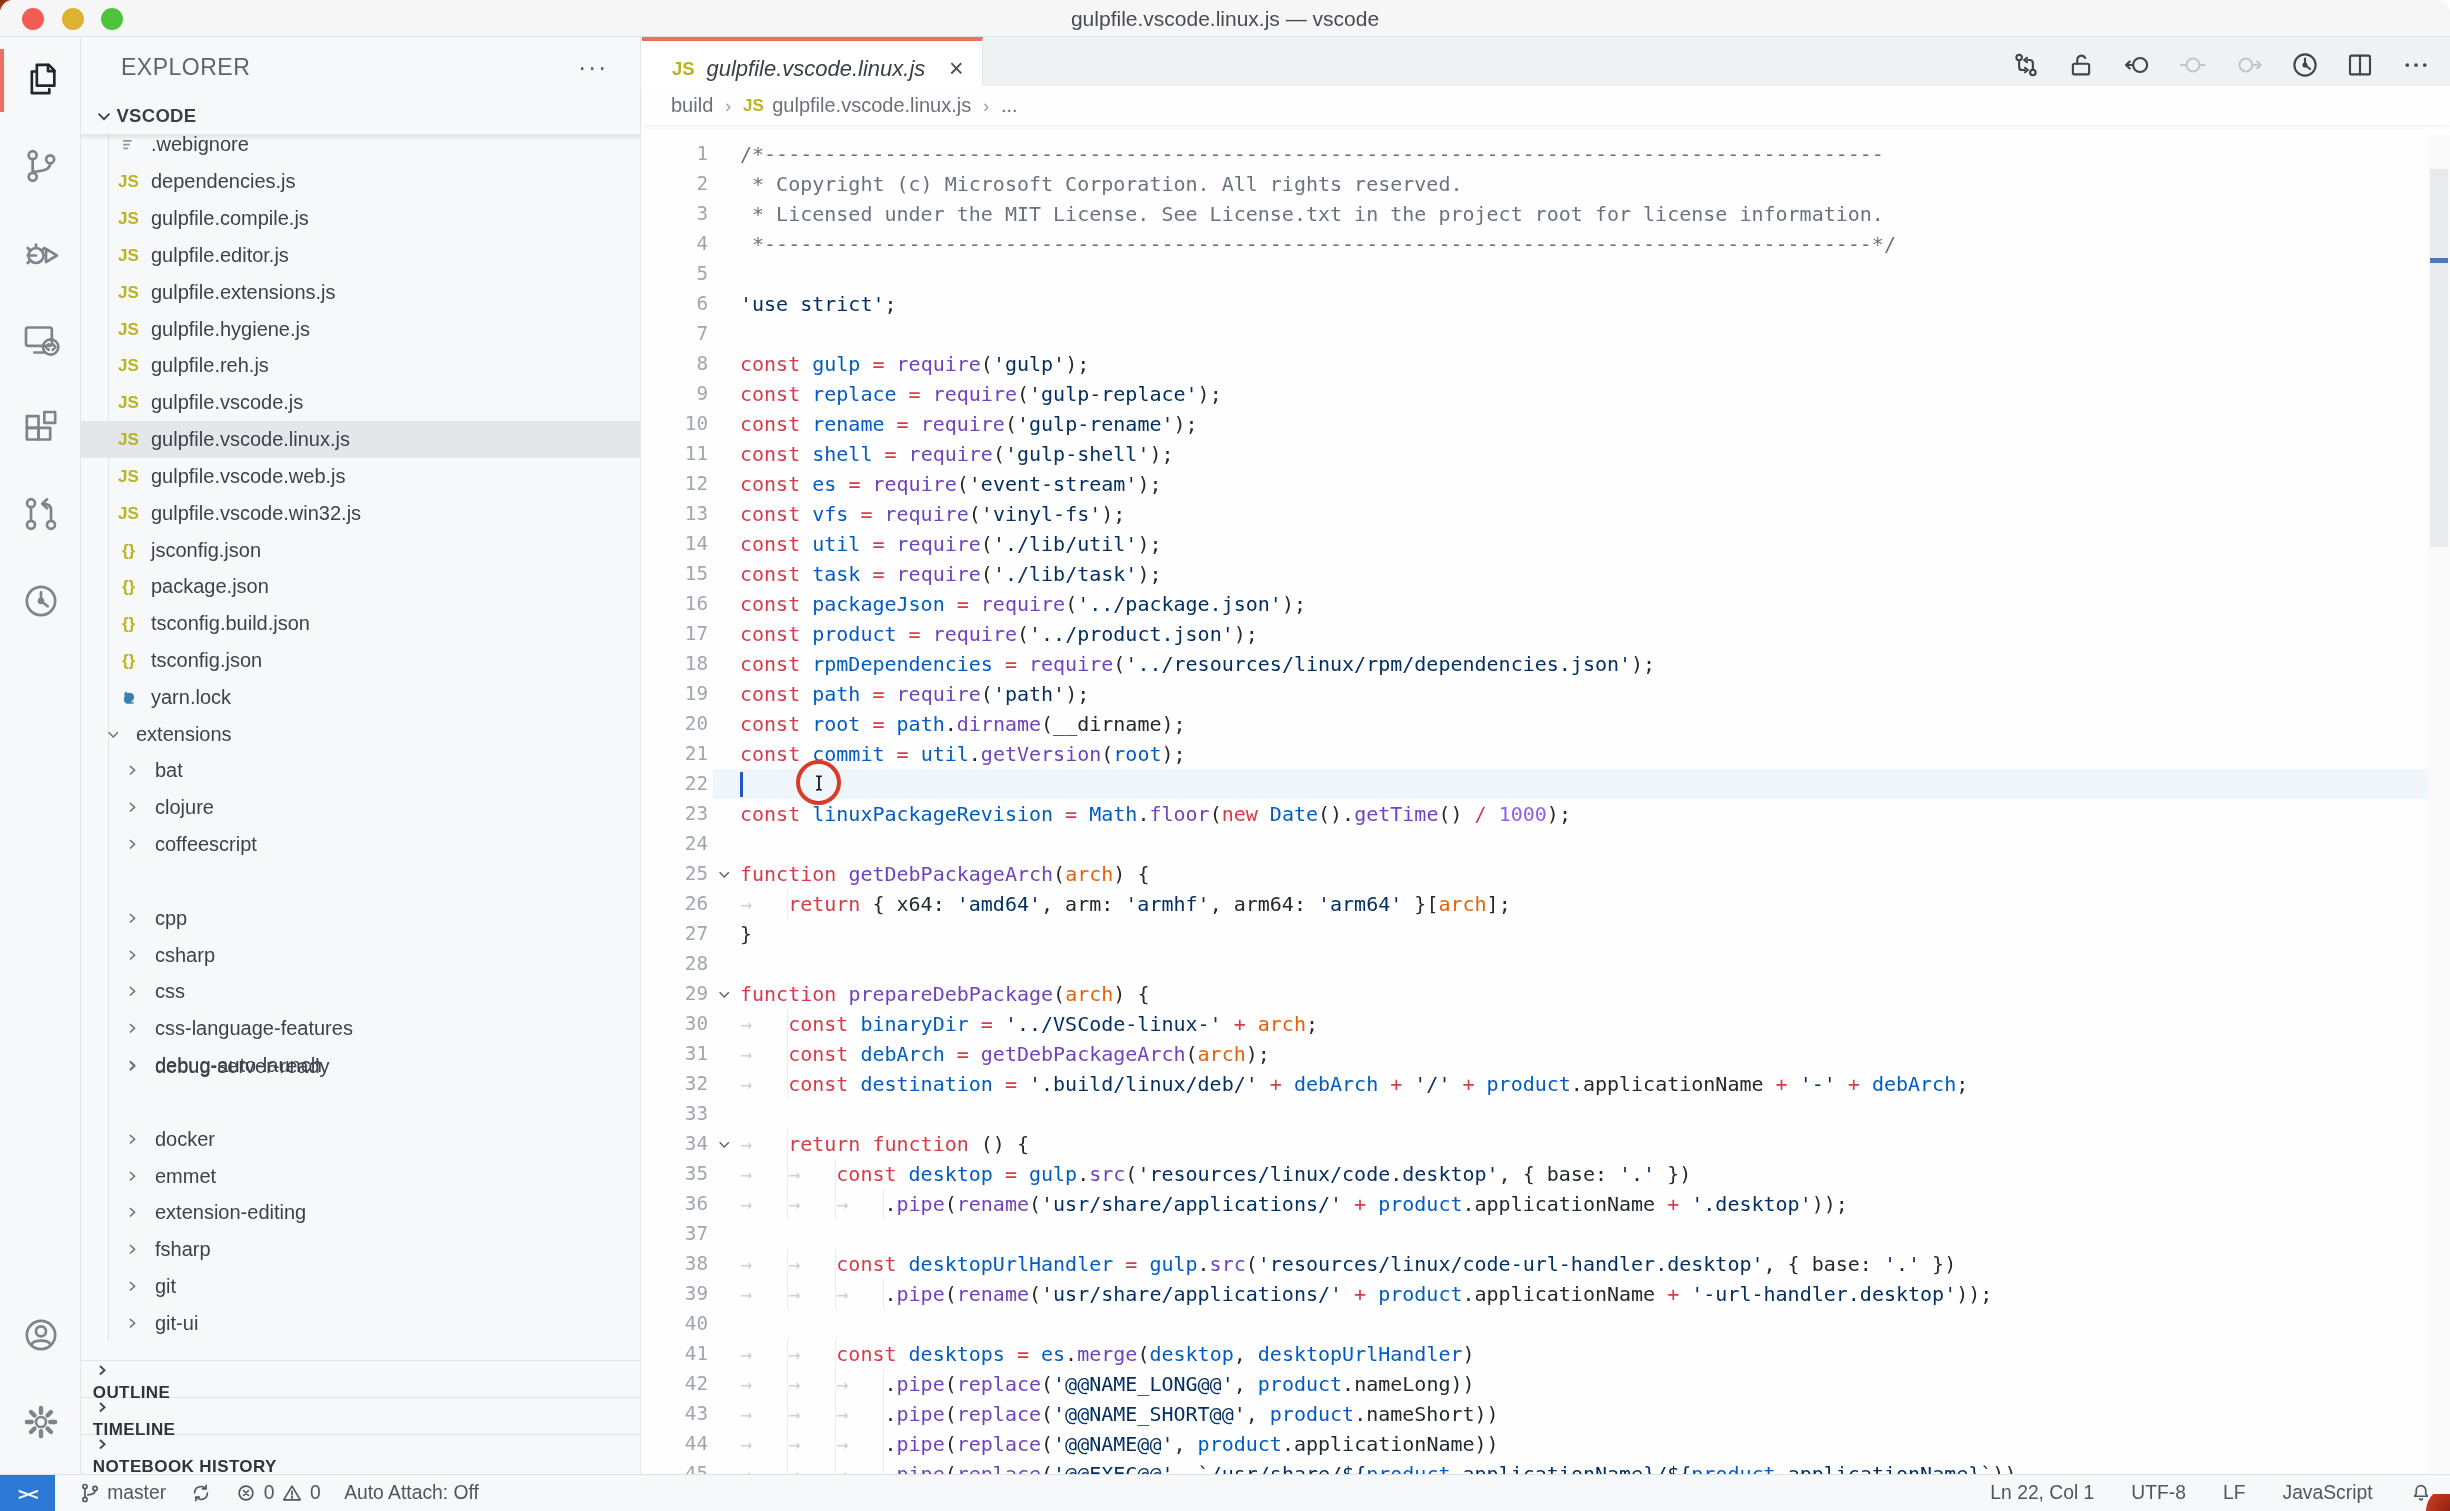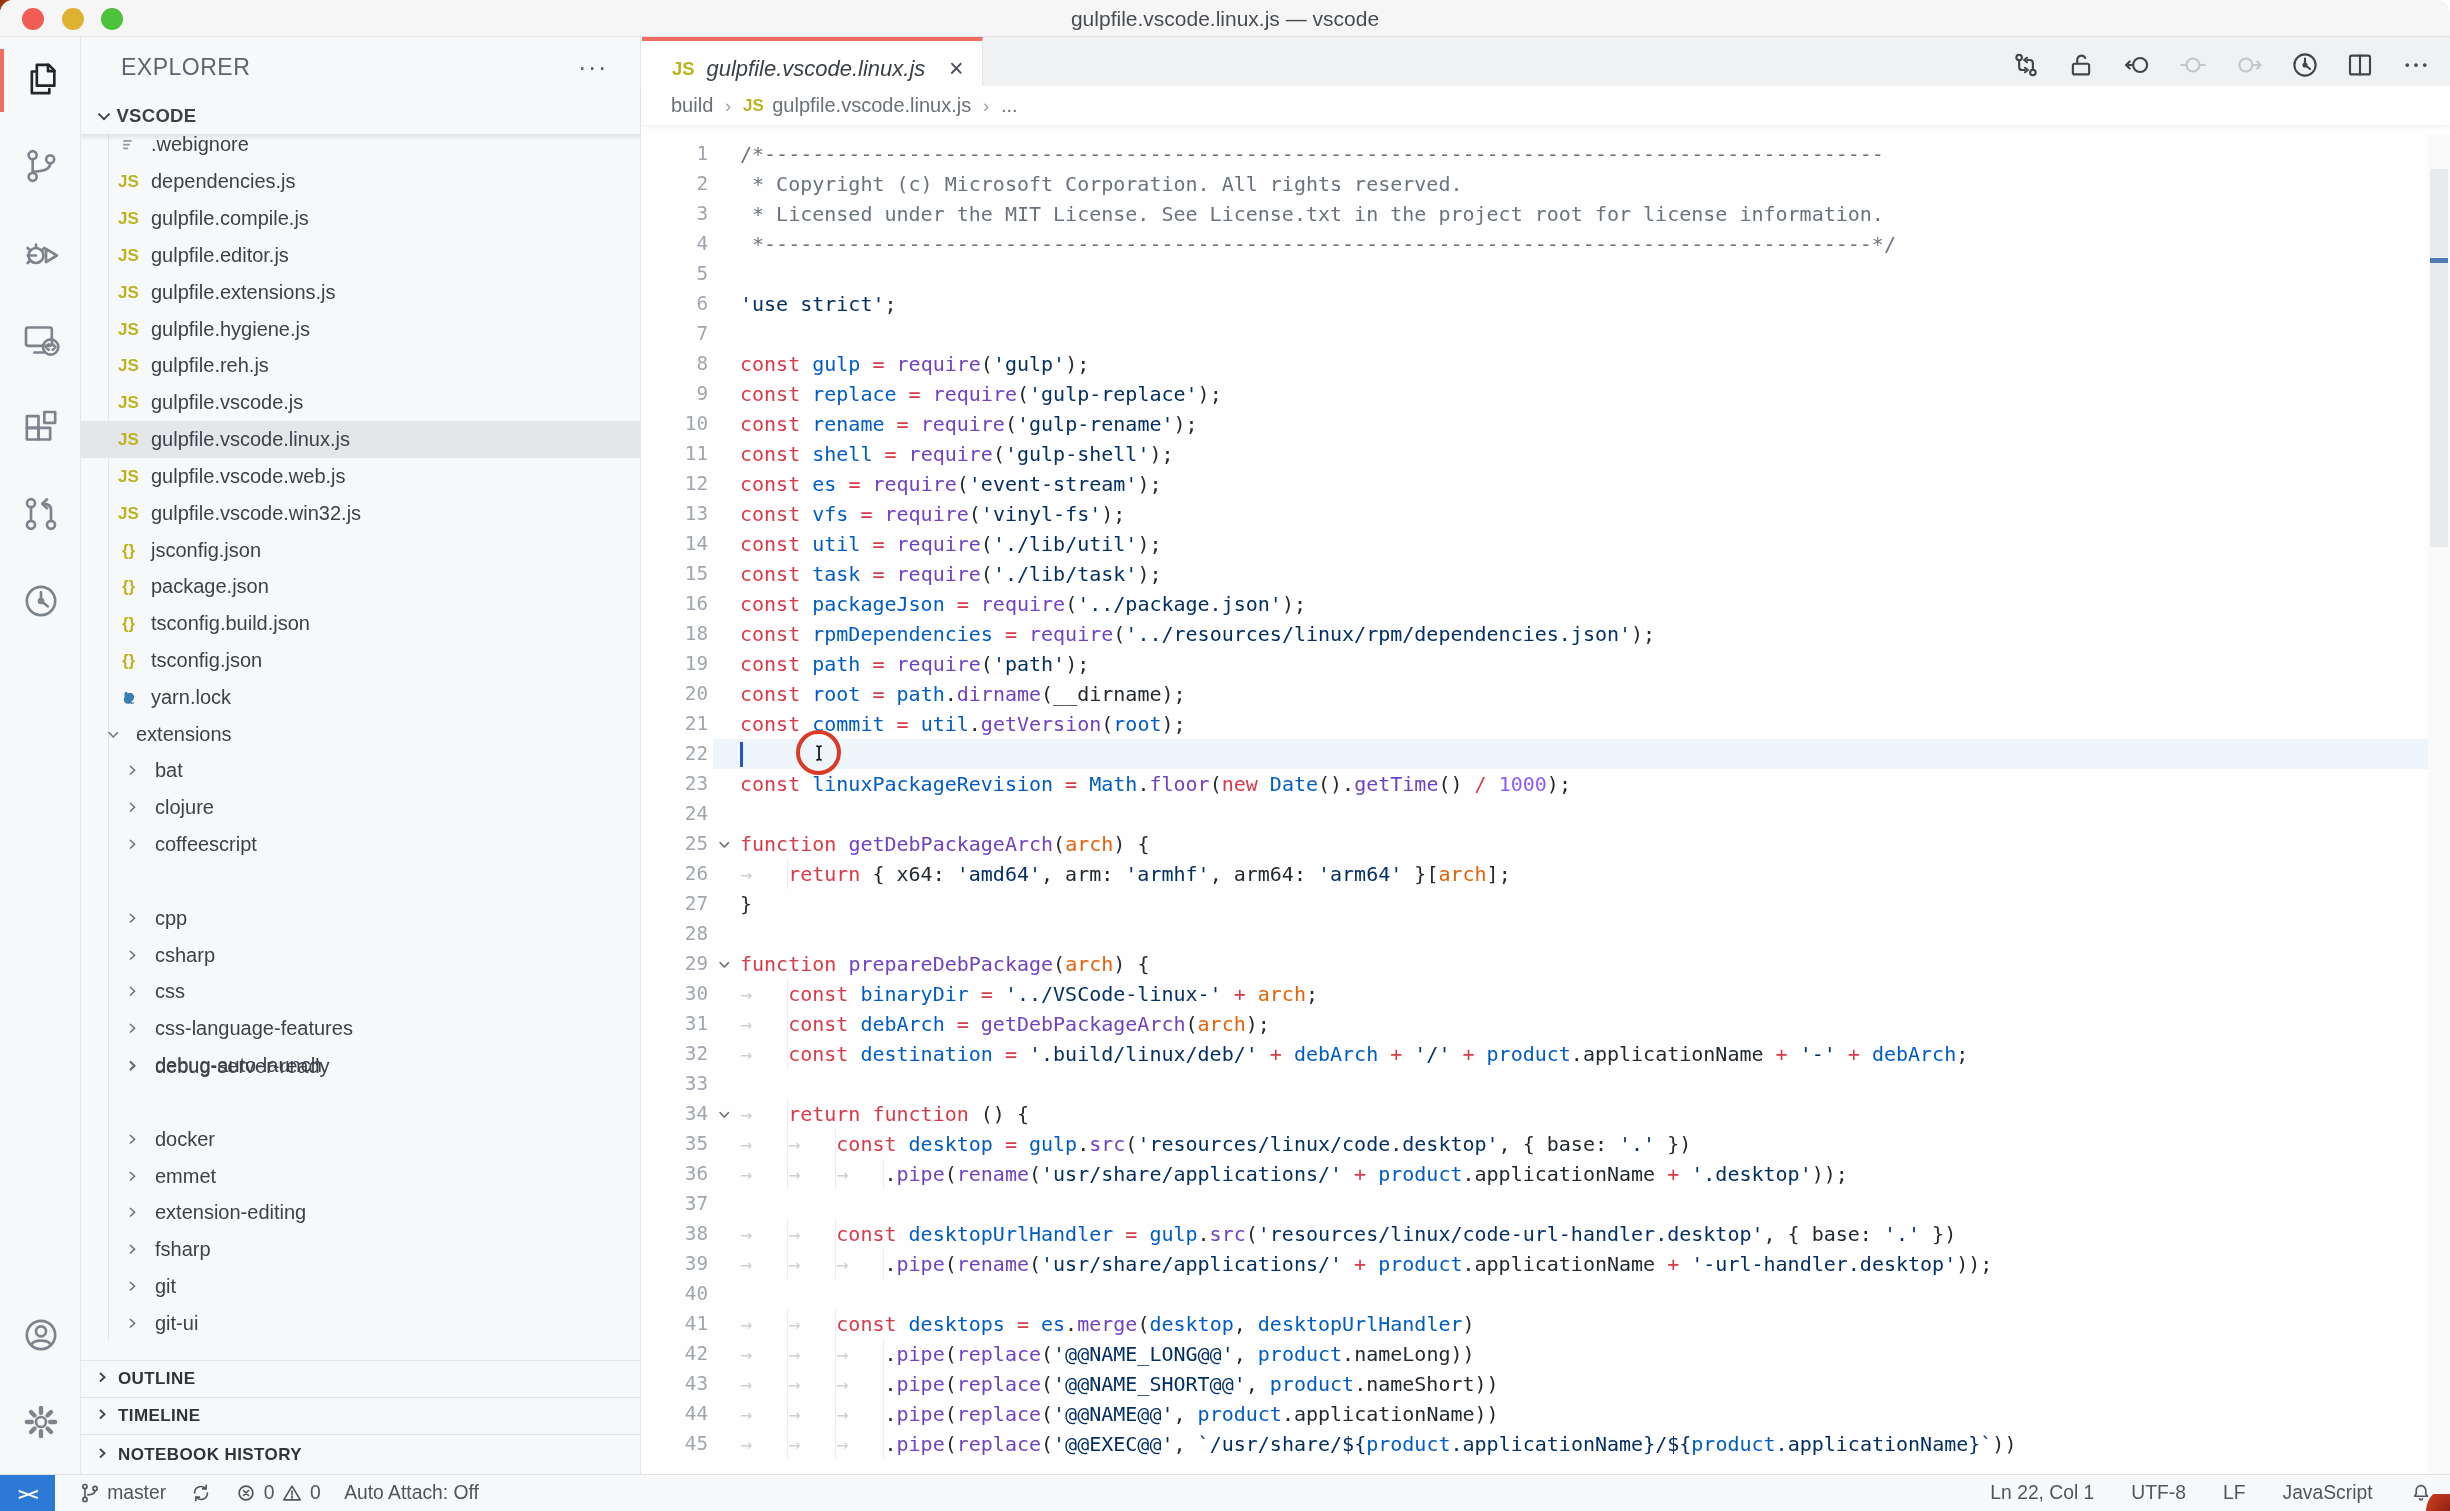--- a/index.html
+++ b/index.html
@@ -41,21 +41,21 @@
   .tree-guide { position:absolute; left:27px; top:0; bottom:0; width:0.8px; background:#e2e4e7; }
   .trow { position:absolute; left:0; right:0; height:37px; display:flex; align-items:center; font-size:20px; color:#3c4249; }
   .trow.selected { background:#e4e6e9; }
   .trow .fi { width:25px; display:flex; justify-content:center; margin-right:10px; flex:none; }
   .trow .chev svg{ width:18.5px; height:18.5px; stroke:#6a7076; stroke-width:2; fill:none; }
   .js-badge { font-weight:bold; font-size:17px; color:#b9b41f; font-style:normal; }
   .json-badge { font-weight:bold; font-size:17px; color:#b9b41f; }
   .file-ico svg { width:20px; height:20px; stroke:#8f969e; stroke-width:2; fill:none; }
   .yarn-ico svg { width:20px; height:20px; }
   .sb-panels { position:absolute; bottom:0; left:0; right:0; }
-  .sb-panel { height:37px; border-top:0.8px solid #e2e4e6; display:flex; align-items:center; padding-left:11.8px; background:#f7f8f9; }
+  .sb-panel { height:37px; border-top:0.8px solid #e2e4e6; display:flex; padding-left:11.8px; background:#f7f8f9;flex-direction:column; }
   .sb-panel svg { width:18.5px; height:18.5px; stroke:#41464c; stroke-width:2.4; fill:none; margin-right:6.7px; }
   .sb-panel .lbl { font-size:17px; font-weight:bold; color:#2f343a; letter-spacing:0.4px; }
   .sb-panels .sb-panel:last-child { height:40px; }
 
   
   .editor { position:absolute; left:642px; top:37px; right:0; bottom:37px; background:#fefefe; }
   .tabstrip { position:absolute; top:0; left:0; right:0; height:59px; background:#f0f1f2; display:flex; }
   .tab { position:relative; width:341px; height:59px; background:#ffffff; border-right:0.8px solid #e5e6e8;
     border-top:4.2px solid var(--accent); display:flex; align-items:center; padding:0 18.5px 0 30px; }
   .tab .js-badge { margin-right:11.8px; font-size:18.5px; }
@@ -517,20 +517,21 @@
         <div class="crow"><span class="lnum">7</span><span class="foldc"></span><span class="ccontent"></span></div>
         <div class="crow"><span class="lnum">8</span><span class="foldc"></span><span class="ccontent"><span class="tk-k">const </span><span class="tk-v">gulp</span><span class="tk-o"> = </span><span class="tk-f">require</span><span class="tk-p">(</span><span class="tk-s">'gulp'</span><span class="tk-p">);</span></span></div>
         <div class="crow"><span class="lnum">9</span><span class="foldc"></span><span class="ccontent"><span class="tk-k">const </span><span class="tk-v">replace</span><span class="tk-o"> = </span><span class="tk-f">require</span><span class="tk-p">(</span><span class="tk-s">'gulp-replace'</span><span class="tk-p">);</span></span></div>
         <div class="crow"><span class="lnum">10</span><span class="foldc"></span><span class="ccontent"><span class="tk-k">const </span><span class="tk-v">rename</span><span class="tk-o"> = </span><span class="tk-f">require</span><span class="tk-p">(</span><span class="tk-s">'gulp-rename'</span><span class="tk-p">);</span></span></div>
         <div class="crow"><span class="lnum">11</span><span class="foldc"></span><span class="ccontent"><span class="tk-k">const </span><span class="tk-v">shell</span><span class="tk-o"> = </span><span class="tk-f">require</span><span class="tk-p">(</span><span class="tk-s">'gulp-shell'</span><span class="tk-p">);</span></span></div>
         <div class="crow"><span class="lnum">12</span><span class="foldc"></span><span class="ccontent"><span class="tk-k">const </span><span class="tk-v">es</span><span class="tk-o"> = </span><span class="tk-f">require</span><span class="tk-p">(</span><span class="tk-s">'event-stream'</span><span class="tk-p">);</span></span></div>
         <div class="crow"><span class="lnum">13</span><span class="foldc"></span><span class="ccontent"><span class="tk-k">const </span><span class="tk-v">vfs</span><span class="tk-o"> = </span><span class="tk-f">require</span><span class="tk-p">(</span><span class="tk-s">'vinyl-fs'</span><span class="tk-p">);</span></span></div>
         <div class="crow"><span class="lnum">14</span><span class="foldc"></span><span class="ccontent"><span class="tk-k">const </span><span class="tk-v">util</span><span class="tk-o"> = </span><span class="tk-f">require</span><span class="tk-p">(</span><span class="tk-s">'./lib/util'</span><span class="tk-p">);</span></span></div>
         <div class="crow"><span class="lnum">15</span><span class="foldc"></span><span class="ccontent"><span class="tk-k">const </span><span class="tk-v">task</span><span class="tk-o"> = </span><span class="tk-f">require</span><span class="tk-p">(</span><span class="tk-s">'./lib/task'</span><span class="tk-p">);</span></span></div>
         <div class="crow"><span class="lnum">16</span><span class="foldc"></span><span class="ccontent"><span class="tk-k">const </span><span class="tk-v">packageJson</span><span class="tk-o"> = </span><span class="tk-f">require</span><span class="tk-p">(</span><span class="tk-s">'../package.json'</span><span class="tk-p">);</span></span></div>
+        <div class="crow"><span class="lnum">17</span><span class="foldc"></span><span class="ccontent"><span class="tk-k">const </span><span class="tk-v">product</span><span class="tk-o"> = </span><span class="tk-f">require</span><span class="tk-p">(</span><span class="tk-s">'../product.json'</span><span class="tk-p">);</span></span></div>
         <div class="crow"><span class="lnum">18</span><span class="foldc"></span><span class="ccontent"><span class="tk-k">const </span><span class="tk-v">rpmDependencies</span><span class="tk-o"> = </span><span class="tk-f">require</span><span class="tk-p">(</span><span class="tk-s">'../resources/linux/rpm/dependencies.json'</span><span class="tk-p">);</span></span></div>
         <div class="crow"><span class="lnum">19</span><span class="foldc"></span><span class="ccontent"><span class="tk-k">const </span><span class="tk-v">path</span><span class="tk-o"> = </span><span class="tk-f">require</span><span class="tk-p">(</span><span class="tk-s">'path'</span><span class="tk-p">);</span></span></div>
         <div class="crow"><span class="lnum">20</span><span class="foldc"></span><span class="ccontent"><span class="tk-k">const </span><span class="tk-v">root</span><span class="tk-o"> = </span><span class="tk-v">path</span><span class="tk-p">.</span><span class="tk-f">dirname</span><span class="tk-p">(__dirname);</span></span></div>
         <div class="crow"><span class="lnum">21</span><span class="foldc"></span><span class="ccontent"><span class="tk-k">const </span><span class="tk-v">commit</span><span class="tk-o"> = </span><span class="tk-v">util</span><span class="tk-p">.</span><span class="tk-f">getVersion</span><span class="tk-p">(</span><span class="tk-v">root</span><span class="tk-p">);</span></span></div>
         <div class="crow cur"><span class="lnum">22</span><span class="foldc"></span><span class="ccontent"></span><span class="cursor"></span>
       <span class="annotation">
         <svg viewBox="0 0 24 24">
               <path d="M12 5.5v13M9.8 4.5c1.2 0 2.2.4 2.2 1s1-1 2.2-1M9.8 19.5c1.2 0 2.2-.4 2.2-1s1 1 2.2 1"></path>
             </svg>
       </span></div>

